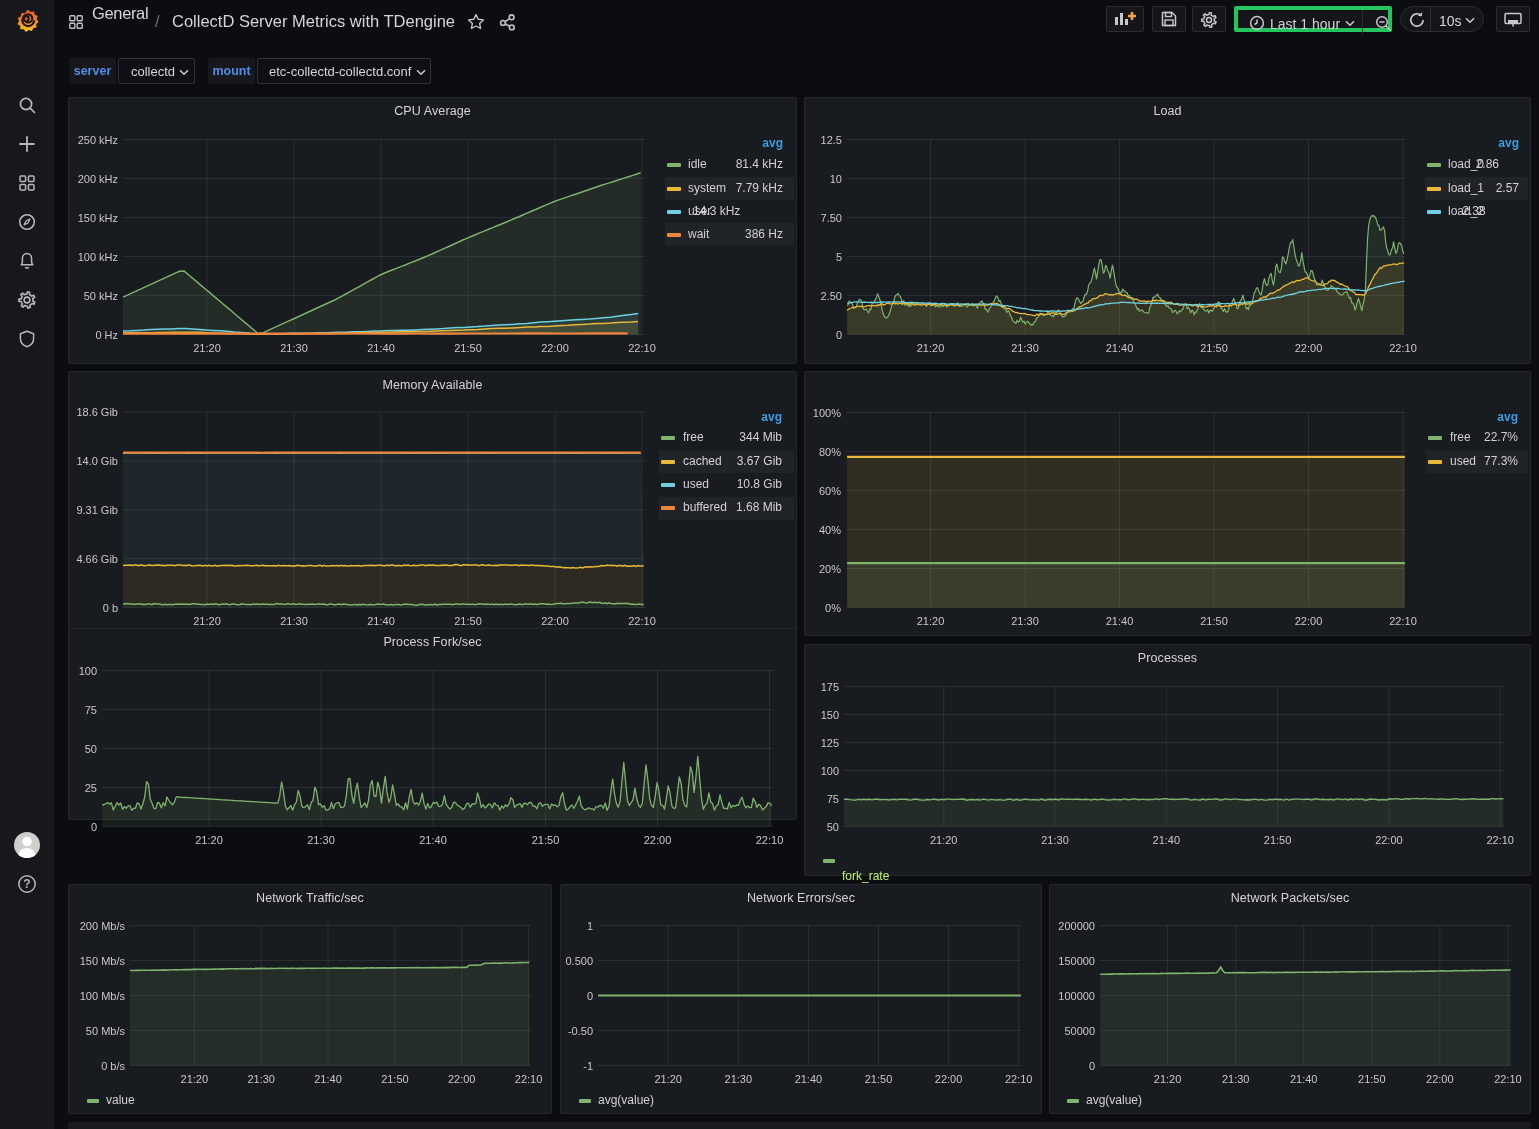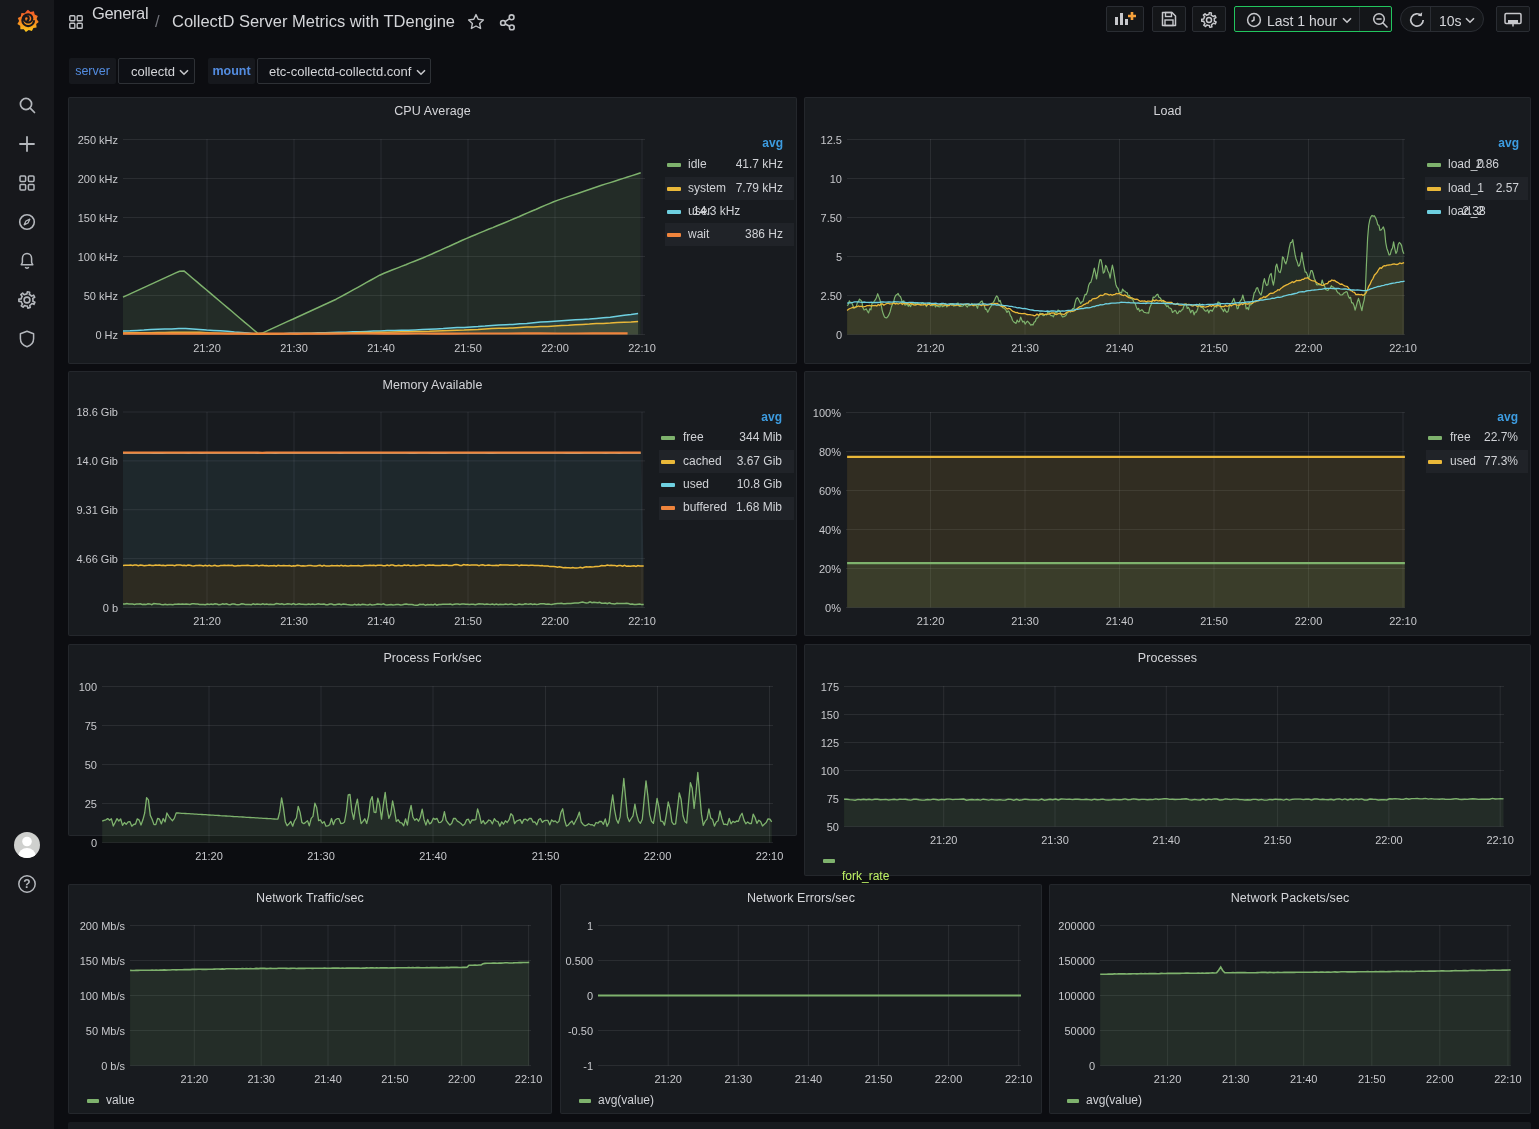--- a/index.html
+++ b/index.html
@@ -93,21 +93,21 @@
       <rect x="4.5" y="1.5" width="6" height="4" fill="none" stroke="#c7c8cc" stroke-width="1.4"></rect>
       <rect x="4" y="9" width="8" height="5.5" fill="none" stroke="#c7c8cc" stroke-width="1.4"></rect>
     </svg>
   </div>
 <div style="position:absolute;left:1192px;top:6px;width:34px;height:26px;background:#141619;border:1px solid #2a2d33;border-radius:2px;box-sizing:border-box">
     <svg width="16" height="16" style="position:absolute;left:8px;top:5px">
       <path d="M13.40 8.00L13.30 9.06L15.13 9.97L14.28 11.91L12.37 11.17L11.37 12.22L10.47 12.80L10.91 14.80L8.86 15.35L8.24 13.39L6.80 13.26L5.79 12.93L4.49 14.52L2.79 13.26L3.93 11.55L3.13 10.34L2.77 9.34L0.72 9.32L0.64 7.20L2.69 7.04L3.13 5.66L3.69 4.75L2.43 3.13L4.03 1.75L5.44 3.24L6.80 2.74L7.85 2.60L8.33 0.61L10.41 1.00L10.12 3.03L11.37 3.78L12.13 4.52L13.99 3.65L14.97 5.52L13.21 6.56ZM8.00 8.00 A0 0 0 1 0 8.00 8.00 A0 0 0 1 0 8.00 8.00 Z" fill="none" stroke="#c7c8cc" stroke-width="1.5" stroke-linejoin="round"></path>
       <circle cx="8" cy="8" r="2.5" fill="none" stroke="#c7c8cc" stroke-width="1.5"></circle>
     </svg>
   </div>
-<div style="position:absolute;left:1234px;top:6px;width:158px;height:26px;background:#141619;border:1px solid #22c55e;border-radius:2px;box-sizing:border-box">
+<div style="position:absolute;left:1234px;top:6px;width:158px;height:26px;background:#141619;border:4px solid #22c55e;border-radius:2px;box-sizing:border-box">
     <svg width="16" height="16" style="position:absolute;left:11px;top:5px">
       <circle cx="8" cy="8" r="6.4" fill="none" stroke="#c7c8cc" stroke-width="1.5"></circle>
       <path d="M8 4.5 L8 8 L5.5 9.5" fill="none" stroke="#c7c8cc" stroke-width="1.5"></path>
     </svg>
     <span style="position:absolute;left:32px;top:6px;font-size:14px;color:#d4d5d9">Last 1 hour</span>
     <span style="position:absolute;left:107px;top:10px">
       <svg width="10" height="7">
         <path d="M1 1.2 L5 5.2 L9 1.2" fill="none" stroke="#c7c8cc" stroke-width="1.6"></path>
       </svg>
     </span>
@@ -132,21 +132,21 @@
     </span>
   </div>
 <div style="position:absolute;left:1496px;top:6px;width:34px;height:26px;background:#141619;border:1px solid #2a2d33;border-radius:2px;box-sizing:border-box">
     <svg width="18" height="16" style="position:absolute;left:7px;top:5px">
       <rect x="1" y="1.5" width="16" height="10" rx="1.2" fill="none" stroke="#c7c8cc" stroke-width="1.5"></rect>
       <rect x="4" y="8" width="10" height="3.5" fill="#c7c8cc"></rect>
       <line x1="9" y1="12" x2="9" y2="14.5" stroke="#c7c8cc" stroke-width="1.5"></line>
     </svg>
   </div>
 
-<div style="position:absolute;left:69px;top:58px;width:47px;height:26px;background:#16181d;border-radius:2px;text-align:center;line-height:26px;font-size:12.5px;font-weight:400;color:#538ce0">server</div>
+<div style="position:absolute;left:69px;top:58px;width:47px;height:26px;background:#16181d;border-radius:2px;text-align:center;line-height:26px;font-size:12.5px;font-weight:700;color:#538ce0">server</div>
 <div style="position:absolute;left:118px;top:58px;width:77px;height:26px;background:#0e1015;border:1px solid #2e3136;border-radius:2px;box-sizing:border-box">
     <span style="position:absolute;left:12px;top:5px;font-size:13px;color:#d4d5d9">collectd</span>
     <span style="position:absolute;right:5px;top:10px">
       <svg width="10" height="7">
         <path d="M1 1.2 L5 5.2 L9 1.2" fill="none" stroke="#c7c8cc" stroke-width="1.6"></path>
       </svg>
     </span>
   </div>
 <div style="position:absolute;left:208px;top:58px;width:47px;height:26px;background:#16181d;border-radius:2px;text-align:center;line-height:26px;font-size:12.5px;font-weight:700;color:#538ce0">mount</div>
 <div style="position:absolute;left:257px;top:58px;width:174px;height:26px;background:#0e1015;border:1px solid #2e3136;border-radius:2px;box-sizing:border-box">
@@ -191,21 +191,21 @@
       <text x="312" y="253.5" text-anchor="middle" font-size="11" fill="#c7c8cc">21:40</text>
       <text x="399" y="253.5" text-anchor="middle" font-size="11" fill="#c7c8cc">21:50</text>
       <text x="486" y="253.5" text-anchor="middle" font-size="11" fill="#c7c8cc">22:00</text>
       <text x="573" y="253.5" text-anchor="middle" font-size="11" fill="#c7c8cc">22:10</text>
     </svg>
     <div style="position:absolute;left:674px;top:38px;width:40px;text-align:right;font-size:12px;font-weight:700;color:#3d9ce0">avg</div>
     <div style="position:absolute;left:596px;top:78.8px;width:129px;height:23.4px;background:rgba(204,204,220,0.05)"></div>
     <div style="position:absolute;left:596px;top:125.1px;width:129px;height:23.4px;background:rgba(204,204,220,0.05)"></div>
     <div style="position:absolute;left:598px;top:64.5px;width:14px;height:4px;border-radius:1px;background:#7EB26D"></div>
     <div style="position:absolute;left:619px;top:58.5px;font-size:12px;color:#d0d2d6">idle</div>
-    <div style="position:absolute;left:624px;top:58.5px;width:90px;text-align:right;font-size:12px;color:#d0d2d6">41.7 kHz</div>
+    <div style="position:absolute;left:624px;top:58.5px;width:90px;text-align:right;font-size:12px;color:#d0d2d6">81.4 kHz</div>
     <div style="position:absolute;left:598px;top:88.5px;width:14px;height:4px;border-radius:1px;background:#EAB839"></div>
     <div style="position:absolute;left:619px;top:82.5px;font-size:12px;color:#d0d2d6">system</div>
     <div style="position:absolute;left:624px;top:82.5px;width:90px;text-align:right;font-size:12px;color:#d0d2d6">7.79 kHz</div>
     <div style="position:absolute;left:598px;top:111.9px;width:14px;height:4px;border-radius:1px;background:#6ED0E0"></div>
     <div style="position:absolute;left:619px;top:105.9px;font-size:12px;color:#d0d2d6">user</div>
     <div style="position:absolute;left:624px;top:105.9px;width:90px;text-align:left;font-size:12px;color:#d0d2d6">14.3 kHz</div>
     <div style="position:absolute;left:598px;top:134.8px;width:14px;height:4px;border-radius:1px;background:#EF843C"></div>
     <div style="position:absolute;left:619px;top:128.8px;font-size:12px;color:#d0d2d6">wait</div>
     <div style="position:absolute;left:624px;top:128.8px;width:90px;text-align:right;font-size:12px;color:#d0d2d6">386 Hz</div>
   </div>
@@ -336,21 +336,21 @@
     </svg>
     <div style="position:absolute;left:673px;top:38.2px;width:40px;text-align:right;font-size:12px;font-weight:700;color:#3d9ce0">avg</div>
     <div style="position:absolute;left:621px;top:77.9px;width:102px;height:23.4px;background:rgba(204,204,220,0.05)"></div>
     <div style="position:absolute;left:623px;top:64.3px;width:14px;height:4px;border-radius:1px;background:#7EB26D"></div>
     <div style="position:absolute;left:645px;top:58.3px;font-size:12px;color:#d0d2d6">free</div>
     <div style="position:absolute;left:623px;top:58.3px;width:90px;text-align:right;font-size:12px;color:#d0d2d6">22.7%</div>
     <div style="position:absolute;left:623px;top:87.6px;width:14px;height:4px;border-radius:1px;background:#EAB839"></div>
     <div style="position:absolute;left:645px;top:81.6px;font-size:12px;color:#d0d2d6">used</div>
     <div style="position:absolute;left:623px;top:81.6px;width:90px;text-align:right;font-size:12px;color:#d0d2d6">77.3%</div>
   </div>
-<div class="panel" style="left:68px;top:644px;width:729px;height:192px">
+<div class="panel" style="left:68px;top:628px;width:729px;height:192px">
     <div class="ptitle">Process Fork/sec</div>
     <svg width="729" height="232" style="position:absolute;left:0;top:0">
       <line x1="33" y1="197.5" x2="704" y2="197.5" stroke="rgba(204,204,220,0.10)" stroke-width="1"></line>
       <line x1="33" y1="158.5" x2="704" y2="158.5" stroke="rgba(204,204,220,0.10)" stroke-width="1"></line>
       <line x1="33" y1="119.5" x2="704" y2="119.5" stroke="rgba(204,204,220,0.10)" stroke-width="1"></line>
       <line x1="33" y1="80.5" x2="704" y2="80.5" stroke="rgba(204,204,220,0.10)" stroke-width="1"></line>
       <line x1="33" y1="41.5" x2="704" y2="41.5" stroke="rgba(204,204,220,0.10)" stroke-width="1"></line>
       <line x1="140" y1="41" x2="140" y2="197.5" stroke="rgba(204,204,220,0.10)" stroke-width="1"></line>
       <line x1="252" y1="41" x2="252" y2="197.5" stroke="rgba(204,204,220,0.10)" stroke-width="1"></line>
       <line x1="364" y1="41" x2="364" y2="197.5" stroke="rgba(204,204,220,0.10)" stroke-width="1"></line>

